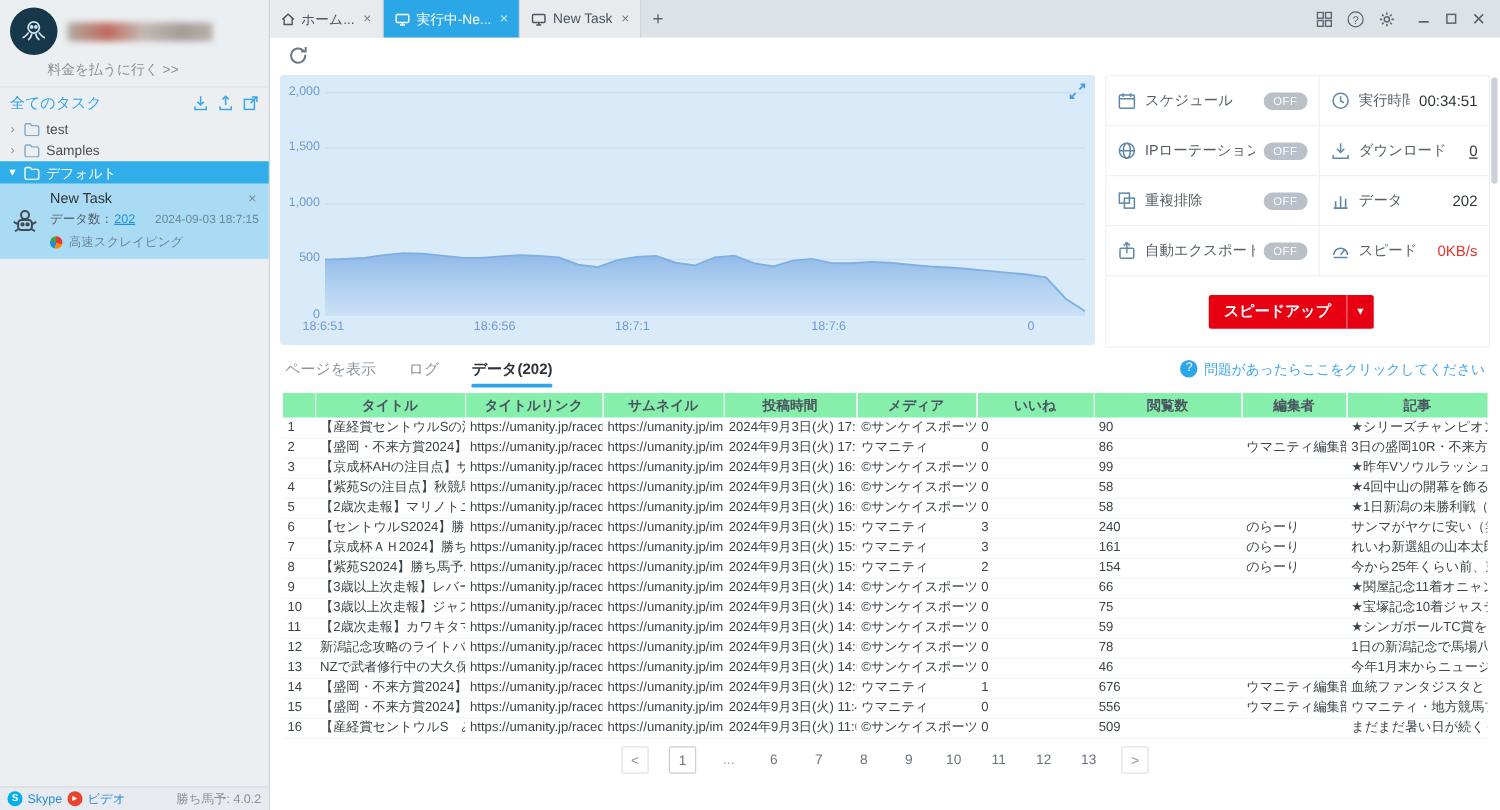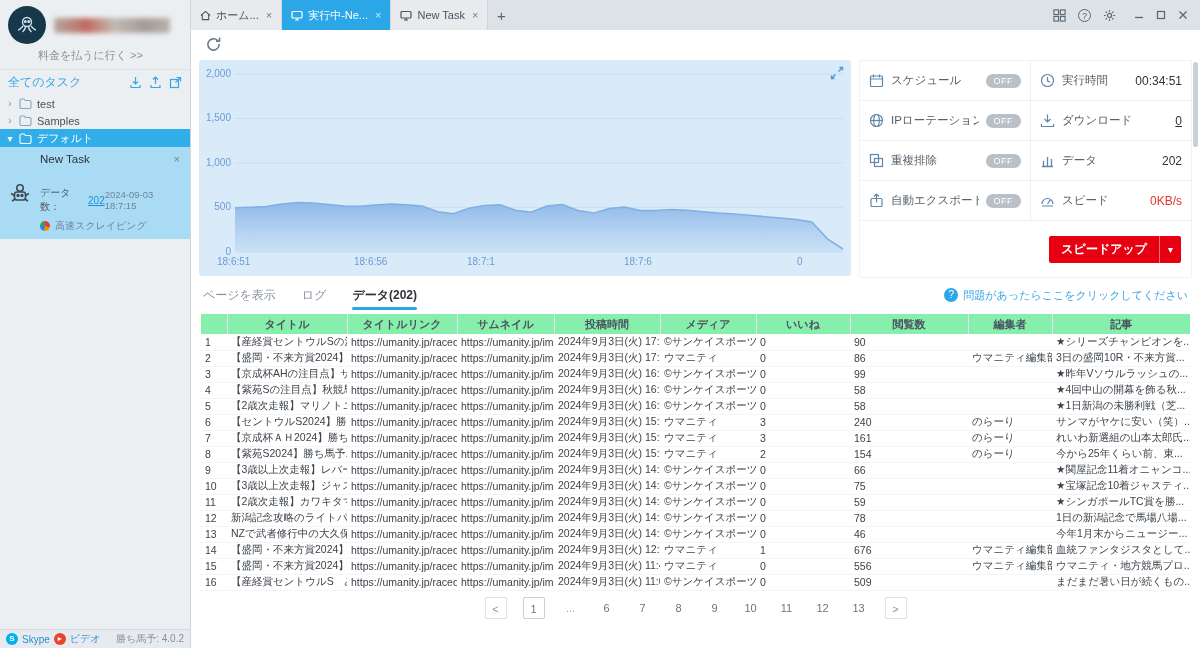--- a/index.html
+++ b/index.html
@@ -1,42 +1,42 @@
 <!DOCTYPE html>
 <html><head>
 <meta charset="utf-8">
 <style>
   *{margin:0;padding:0;box-sizing:border-box}
   html,body{width:1200px;height:648px;overflow:hidden}
   body{font-family:"Liberation Sans","DejaVu Sans",sans-serif;font-size:12px;color:#333;background:#fff}
   .app{display:flex;width:1200px;height:648px}
 
   
-  .sidebar{width:191px;background:#eceff2;border-right:1px solid #cfd5da;display:flex;flex-direction:column;position:relative}
+  .sidebar{width:216px;background:#eceff2;border-right:1px solid #cfd5da;display:flex;flex-direction:column;position:relative}
   .sb-head{padding:6px 8px 0 8px}
   .sb-head-row{display:flex;align-items:center;gap:8px}
   .logo{width:38px;height:38px;border-radius:50%;background:#16384a;display:flex;align-items:center;justify-content:center;flex:0 0 auto}
   .user-blur{width:116px;height:15px;border-radius:2px;background:linear-gradient(90deg,#b0a9a3,#c06a5e 28%,#c3b9b2 52%,#a39c96 78%,#b7b0aa);filter:blur(2.5px)}
   .pay{color:#8a9097;font-size:11px;padding:4px 0 6px 30px}
   .alltasks{display:flex;align-items:center;padding:4px 8px;border-top:1px solid #dfe3e7}
   .alltasks .lb{color:#35a4e8;font-size:12px;flex:1}
   .sb-tools{display:flex;gap:7px;align-items:center;color:#3aa5e9}
   .tree-row{display:flex;align-items:center;gap:5px;padding:0 6px;font-size:11px;color:#4a5057;height:17px}
   .chev{color:#8a9097;font-size:10px;width:8px;text-align:center}
   .fold{color:#7fa8c9;display:flex}
   .def-row{display:flex;align-items:center;gap:5px;background:#31aee9;color:#fff;font-size:11px;height:18px;padding:0 6px}
   .def-row .chev{color:#fff}
   .def-row .fold{color:#fff}
   .task-card{background:#a9dbf5;padding:6px 8px 6px 4px;display:flex;gap:4px}
   .task-ic{width:32px;display:flex;align-items:center;justify-content:center;flex:0 0 auto}
   .task-body{flex:1;min-width:0}
   .t-row1{display:flex;align-items:center}
   .t-name{font-size:11.5px;color:#2e3338;flex:1}
   .t-x{color:#7a8590;font-size:11px;padding:0 2px}
-  .t-row2{display:flex;align-items:center;margin-top:21px;font-size:10px;color:#55606a}
+  .t-row2{display:flex;align-items:center;margin-top:3px;font-size:10px;color:#55606a}
   .t-cnt{color:#1f8fdd;text-decoration:underline;margin-left:1px}
   .t-time{margin-left:auto;color:#6d8699;font-size:9.5px}
   .t-row3{display:flex;align-items:center;gap:5px;margin-top:5px;font-size:10px;color:#6d8699}
   .pie{width:10px;height:10px;border-radius:50%;background:conic-gradient(#e53935 0 30%,#fb8c00 30% 55%,#1e88e5 55% 78%,#43a047 78% 100%)}
   .sb-footer{margin-top:auto;border-top:1px solid #d5dade;height:19px;display:flex;align-items:center;gap:4px;padding:0 6px;font-size:10px;background:#e7ebef}
   .sb-footer .link{color:#2b8fd8}
   .skype-ic{width:12px;height:12px;border-radius:50%;background:#00aff0;color:#fff;font-size:8px;line-height:12px;text-align:center;font-weight:bold}
   .video-ic{width:12px;height:12px;border-radius:50%;background:#e8442e;color:#fff;font-size:8px;line-height:12px;text-align:center}
   .ver{margin-left:auto;color:#8a9097}
 
@@ -62,21 +62,21 @@
 
   .stats-panel{flex:1;border:1px solid #f0f2f5;display:flex;flex-direction:column;border-radius:2px;min-width:0}
   .stats-grid{display:grid;grid-template-columns:170px 1fr}
   .scell{border-bottom:1px solid #eef1f4;height:40px;display:flex;align-items:center;gap:7px;padding:0 9px;min-width:0}
   .sright{border-left:1px solid #eef1f4}
   .slb{color:#555e66;font-size:11.5px;white-space:nowrap;overflow:hidden}
   .off{margin-left:auto;background:#b9c0c7;color:#fff;font-size:9px;padding:2px 8px;border-radius:9px;letter-spacing:.5px;flex:0 0 auto}
   .sval{margin-left:auto;color:#2e3338;font-size:12px;white-space:nowrap}
   .sval.u{text-decoration:underline}
   .sval.red{color:#e5322d}
-  .speedup-row{flex:1;display:flex;align-items:center;justify-content:flex-end;padding-right:10px}
+  .speedup-row{flex:1;display:flex;align-items:center;justify-content:center;padding-right:10px}
   .speedup{background:#e60012;color:#fff;height:27px;border-radius:2px;display:flex;align-items:center;font-size:12px;font-weight:bold}
   .sp-lb{padding:0 12px}
   .sp-cr{width:22px;text-align:center;border-left:1px solid rgba(255,255,255,.45);font-size:10px;line-height:27px}
 
   .view-row{height:34px;display:flex;align-items:center;padding:0 12px;position:relative}
   .vtabs{display:flex;gap:26px;font-size:12px;color:#8a949e}
   .vt{position:relative;padding:4px 0}
   .vt.active{color:#2e3338;font-weight:bold}
   .vt.active::after{content:"";position:absolute;left:0;right:0;bottom:-2px;height:3px;background:#2ba7e8;border-radius:2px}
   .run-ctls{position:absolute;left:50%;transform:translateX(-50%);display:flex;gap:14px}

